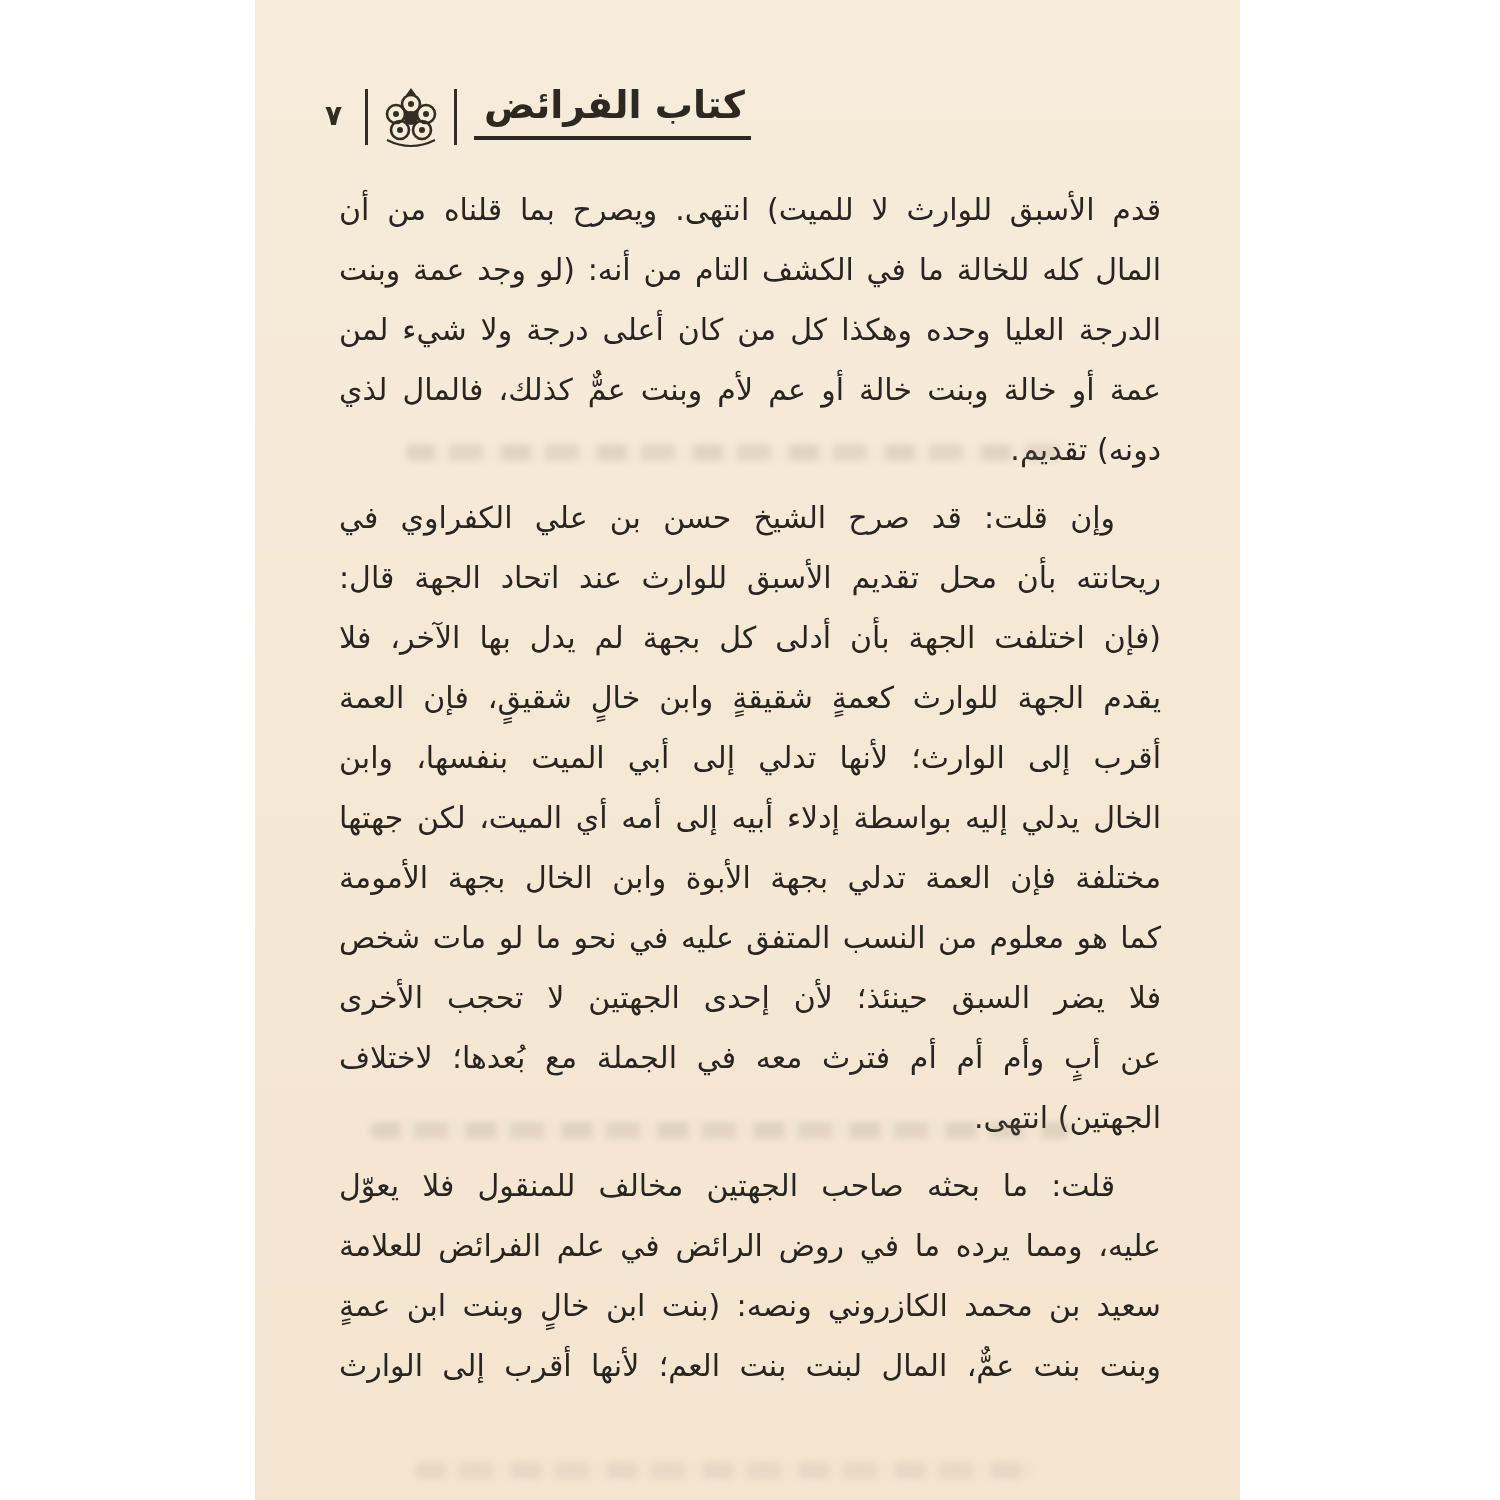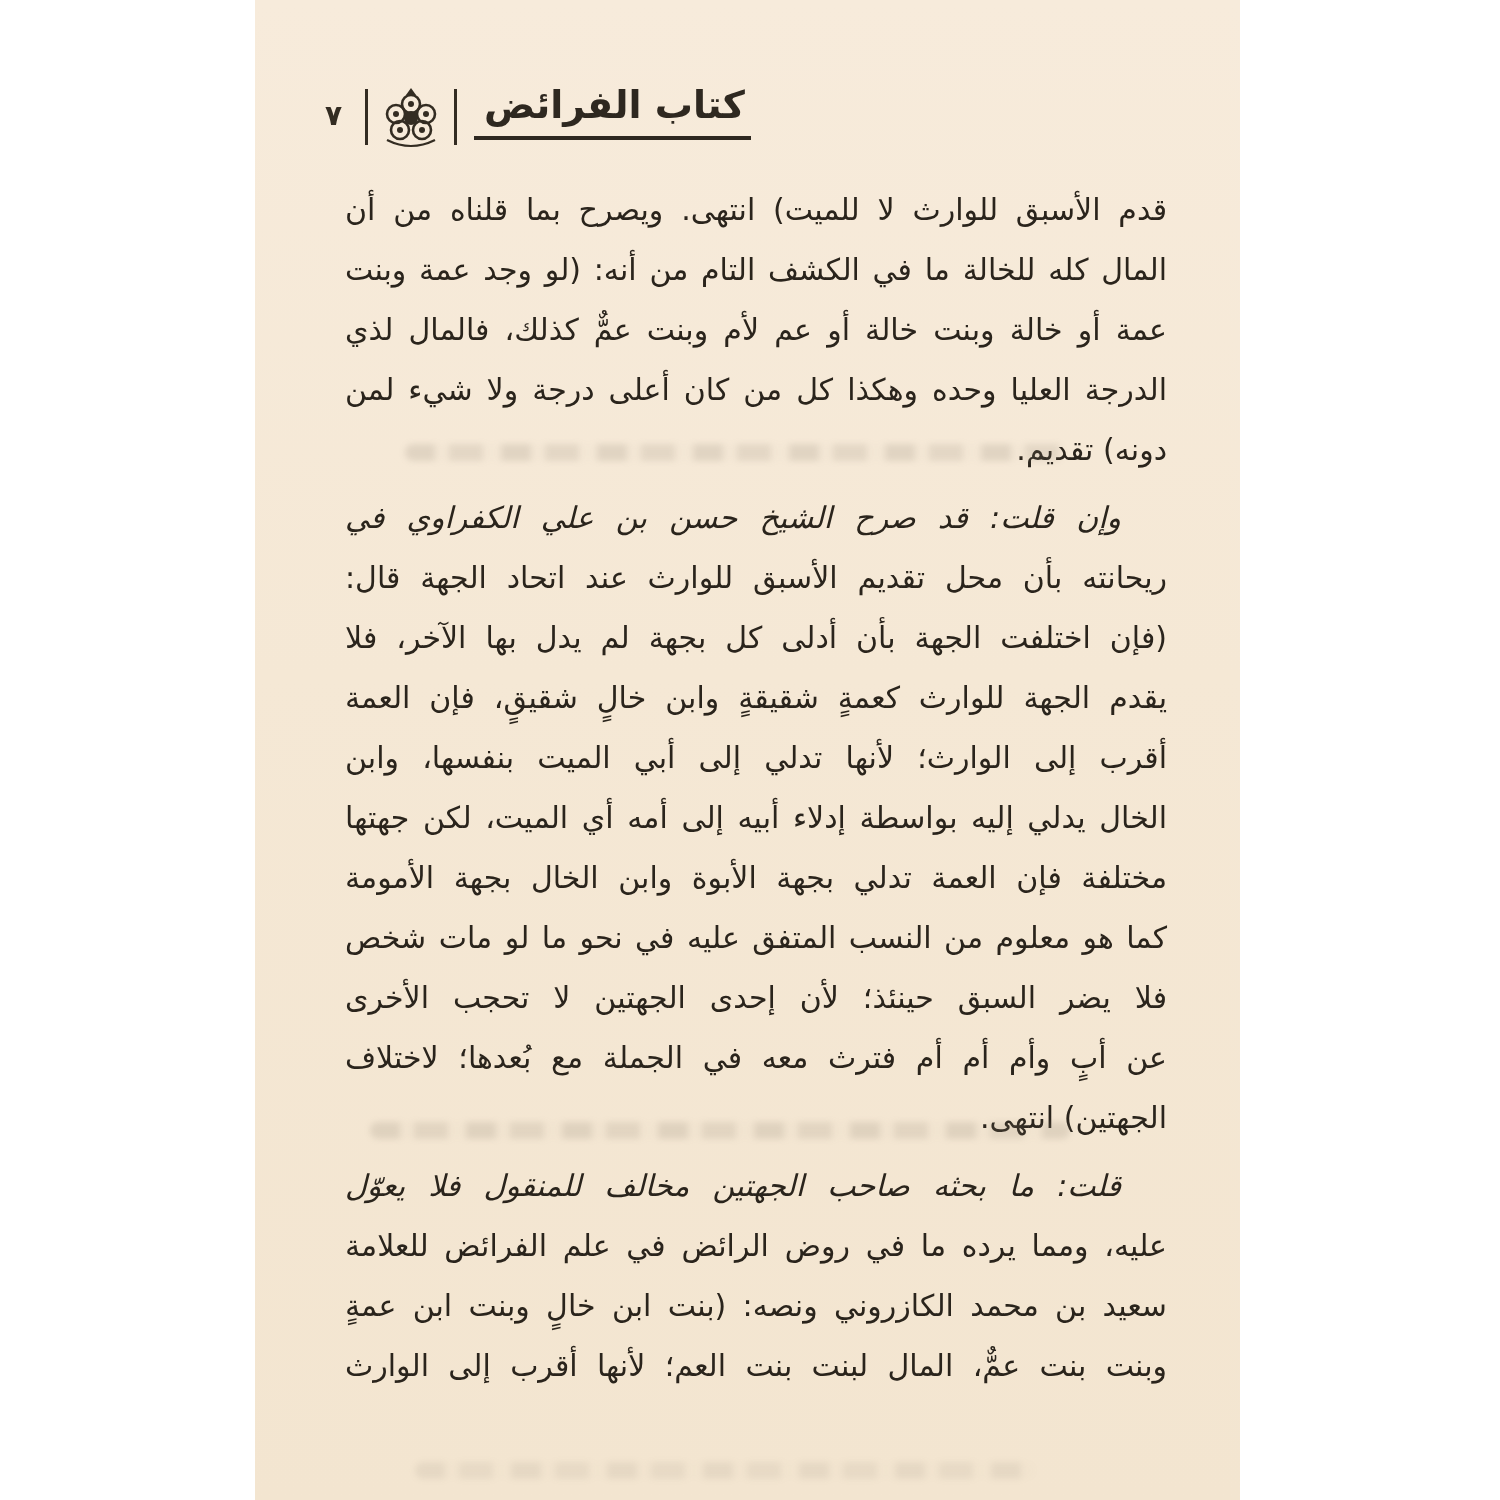--- a/index.html
+++ b/index.html
@@ -64,37 +64,37 @@
     font-size: 38px;
     font-weight: bold;
     color: #2e2820;
     padding: 0 6px 9px 10px;
     border-bottom: 4px solid #2e2820;
     white-space: nowrap;
   }
   
   .body-text {
     position: absolute;
-    left: 90px;
+    left: 84px;
     top: 180px;
     width: 822px;
     direction: rtl;
     color: #2a241c;
     font-size: 30px;
   }
   .para { margin: 0; }
   .para + .para { margin-top: 8px; }
   .line {
     line-height: 60px;
     text-align: justify;
     text-align-last: justify;
     white-space: normal;
   }
   .line.last { text-align-last: right; }
-  .line.first-indent { padding-right: 46px; font-style: italic; }
+  .line.first-indent { padding-right: 46px; }
   
   .bleed {
     position: absolute;
     height: 17px;
     filter: blur(3px);
     opacity: 0.55;
     background: repeating-linear-gradient(90deg,
       rgba(139, 127, 110, 0.35) 0 30px,
       rgba(139, 127, 110, 0.05) 30px 44px,
       rgba(139, 127, 110, 0.30) 44px 78px,
@@ -134,22 +134,22 @@
       <div class="vbar"></div>
       <div class="title-wrap">
         <div class="book-title">كتاب الفرائض</div>
       </div>
     </div>
 
     <div class="body-text">
         <div class="para">
           <div class="line">قدم الأسبق للوارث لا للميت) انتهى. ويصرح بما قلناه من أن</div>
           <div class="line">المال كله للخالة ما في الكشف التام من أنه: (لو وجد عمة وبنت</div>
+          <div class="line">الدرجة العليا وحده وهكذا كل من كان أعلى درجة ولا شيء لمن</div>
           <div class="line">عمة أو خالة وبنت خالة أو عم لأم وبنت عمٌّ كذلك، فالمال لذي</div>
-          <div class="line">الدرجة العليا وحده وهكذا كل من كان أعلى درجة ولا شيء لمن</div>
           <div class="line last">دونه) تقديم.</div>
         </div>
         <div class="para">
           <div class="line first-indent">وإن قلت: قد صرح الشيخ حسن بن علي الكفراوي في</div>
           <div class="line">ريحانته بأن محل تقديم الأسبق للوارث عند اتحاد الجهة قال:</div>
           <div class="line">(فإن اختلفت الجهة بأن أدلى كل بجهة لم يدل بها الآخر، فلا</div>
           <div class="line">يقدم الجهة للوارث كعمةٍ شقيقةٍ وابن خالٍ شقيقٍ، فإن العمة</div>
           <div class="line">أقرب إلى الوارث؛ لأنها تدلي إلى أبي الميت بنفسها، وابن</div>
           <div class="line">الخال يدلي إليه بواسطة إدلاء أبيه إلى أمه أي الميت، لكن جهتها</div>
           <div class="line">مختلفة فإن العمة تدلي بجهة الأبوة وابن الخال بجهة الأمومة</div>

